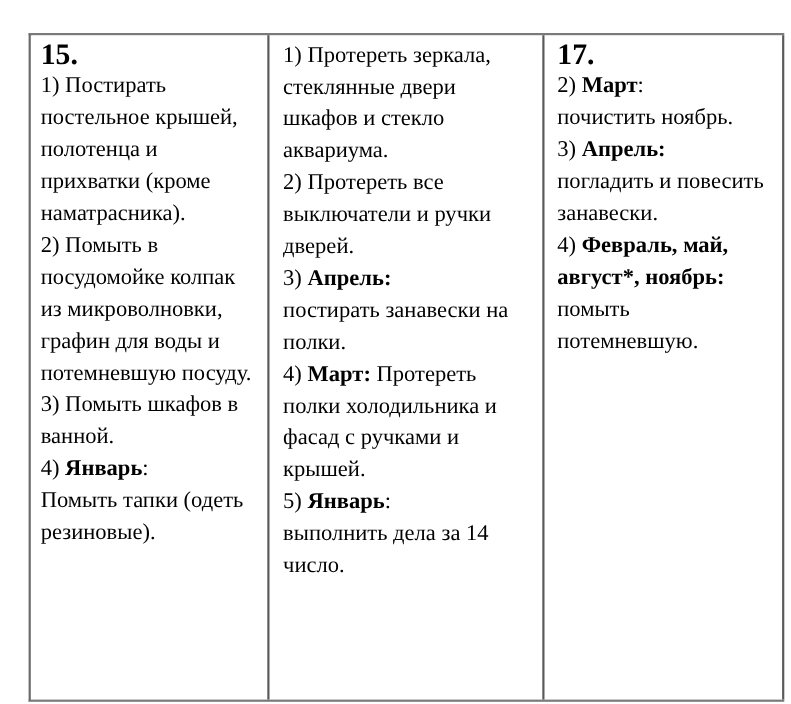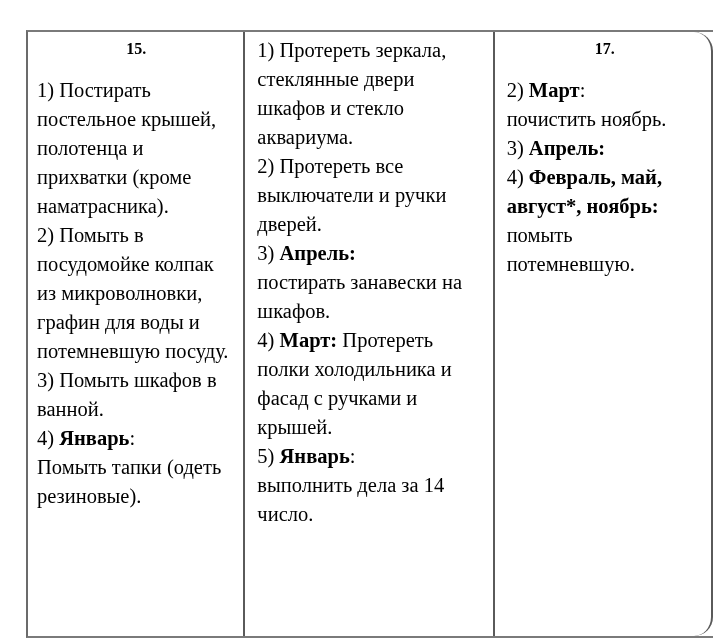--- a/index.html
+++ b/index.html
@@ -5,44 +5,44 @@
   html, body { margin: 0; padding: 0; background: #ffffff; }
   body { width: 719px; height: 640px; position: relative; overflow: hidden;
          font-family: "Liberation Serif", "DejaVu Serif", serif; color: #000; }
   .table { position: absolute; left: 26px; top: 30px; width: 687px; height: 608px;
            border-top: 2px solid #7a7a7a; border-left: 2px solid #6b6b6b;
            border-bottom: 2px solid #7a7a7a; box-sizing: border-box; display: flex; }
   .cell { position: relative; box-sizing: border-box; border-right: 2px solid #5a5a5a;
           padding: 4px 8px 0 9px; font-size: 20.5px; line-height: 29px; }
   .c15 { width: 218px; }
   .c16 { width: 250px; padding-left: 12px; }
-  .c17 { width: 219px; padding-left: 12px; border-radius: 19px; }
-  .num { text-align: center; font-weight: bold; font-size: 16px; line-height: 26px; margin-bottom: 14px; }
+  .c17 { width: 219px; padding-left: 12px; }
+  .num { text-align: left; font-weight: bold; font-size: 27px; line-height: 26px; margin-bottom: 2px; }
   .item { display: block; }
   b { font-weight: bold; }
 </style>
 </head>
 <body>
 
 <div class="table">
   <div class="cell c15">
     <div class="num">15.</div>
     <span class="item"><span>1) </span><span>Постирать постельное крышей, полотенца и прихватки (кроме наматрасника).</span></span>
     <span class="item"><span>2) </span><span>Помыть в посудомойке колпак из микроволновки, графин для воды и потемневшую посуду.</span></span>
     <span class="item"><span>3) </span><span>Помыть шкафов в ванной.</span></span>
     <span class="item"><span>4) </span><b>Январь</b><span>:</span><br><span>Помыть тапки (одеть резиновые).</span></span>
   </div>
 
   <div class="cell c16">
     <span class="item"><span>1) </span><span>Протереть зеркала, стеклянные двери шкафов и стекло аквариума.</span></span>
     <span class="item"><span>2) </span><span>Протереть все выключатели и ручки дверей.</span></span>
-    <span class="item"><span>3) </span><b>Апрель:</b><br><span>постирать занавески на шкафов.</span></span>
+    <span class="item"><span>3) </span><b>Апрель:</b><br><span>постирать занавески на полки.</span></span>
     <span class="item"><span>4) </span><b>Март:</b> <span>Протереть полки холодильника и фасад с ручками и крышей.</span></span>
     <span class="item"><span>5) </span><b>Январь</b><span>:</span><br><span>выполнить дела за 14 число.</span></span>
   </div>
 
   <div class="cell c17">
     <div class="num">17.</div>
     <span class="item"><span>2) </span><b>Март</b><span>:</span><br><span>почистить ноябрь.</span></span>
-    <span class="item"><span>3) </span><b>Апрель:</b><br></span>
+    <span class="item"><span>3) </span><b>Апрель:</b><br><span>погладить и повесить занавески.</span></span>
     <span class="item"><span>4) </span><b>Февраль, май, август*, ноябрь:</b><br><span>помыть потемневшую.</span></span>
   </div>
 </div>
 
 </body></html>

